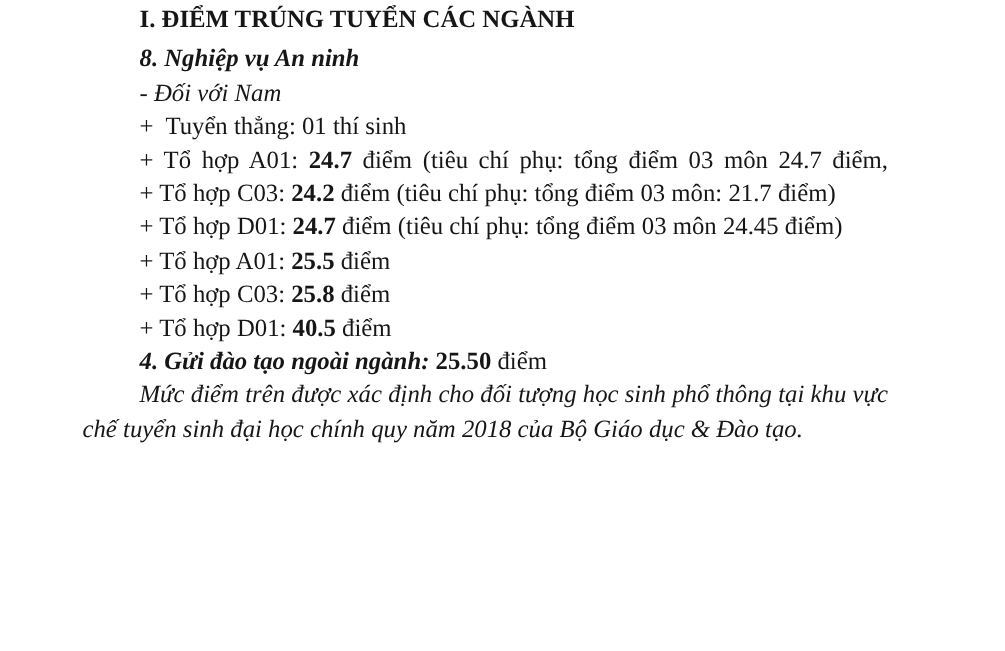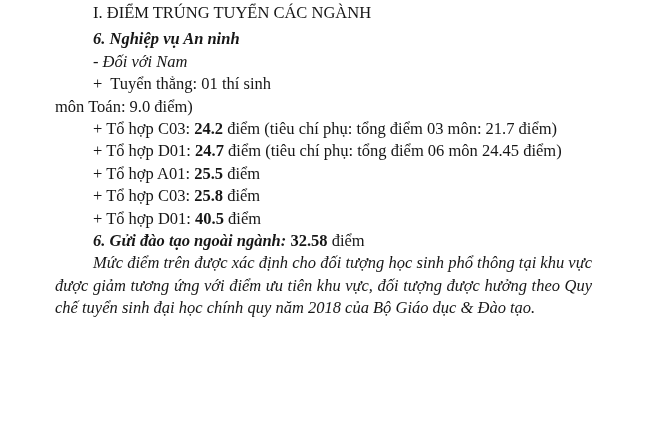--- a/index.html
+++ b/index.html
@@ -11,54 +11,53 @@
     font-size: 16.5px;
     line-height: 22.4px;
     overflow: hidden;
   }
   .page { padding: 2px 78px 0 55px; }
   .line { margin: 0; }
   .indent { text-indent: 38px; }
   .b  { font-weight: bold; }
   .i  { font-style: italic; }
   .bi { font-weight: bold; font-style: italic; }
-  .title { font-weight: normal; margin-bottom: 4px; }
+  .title { font-weight: bold; margin-bottom: 4px; }
   
   .jlast { text-align: justify; text-align-last: justify; }
 </style>
 </head>
 <body>
 
 <div class="page">
 
   <div class="line title indent">I. ĐIỂM TRÚNG TUYỂN CÁC NGÀNH</div>
 
-  <div class="line bi indent">6. Nghiệp vụ An ninh</div>
+  <div class="line bi indent">8. Nghiệp vụ An ninh</div>
 
   <div class="line i indent">- Đối với Nam</div>
 
   <div class="line indent">+&nbsp; Tuyển thẳng: 01 thí sinh</div>
 
   <div>
-    <div class="line">môn Toán: 9.0 điểm)</div>
+    <div class="line jlast indent"><span>+ Tổ hợp A01: </span><span class="b">24.7</span><span> điểm (tiêu chí phụ: tổng điểm 03 môn 24.7 điểm,</span></div>
   </div>
 
   <div class="line indent"><span>+ Tổ hợp C03: </span><span class="b">24.2</span><span> điểm (tiêu chí phụ: tổng điểm 03 môn: 21.7 điểm)</span></div>
 
-  <div class="line indent"><span>+ Tổ hợp D01: </span><span class="b">24.7</span><span> điểm (tiêu chí phụ: tổng điểm 06 môn 24.45 điểm)</span></div>
+  <div class="line indent"><span>+ Tổ hợp D01: </span><span class="b">24.7</span><span> điểm (tiêu chí phụ: tổng điểm 03 môn 24.45 điểm)</span></div>
 
 
   <div class="line indent"><span>+ Tổ hợp A01: </span><span class="b">25.5</span><span> điểm</span></div>
 
   <div class="line indent"><span>+ Tổ hợp C03: </span><span class="b">25.8</span><span> điểm</span></div>
 
   <div class="line indent"><span>+ Tổ hợp D01: </span><span class="b">40.5</span><span> điểm</span></div>
 
-  <div class="line indent"><span class="bi">6. Gửi đào tạo ngoài ngành: </span><span class="b">32.58</span><span> điểm</span></div>
+  <div class="line indent"><span class="bi">4. Gửi đào tạo ngoài ngành: </span><span class="b">25.50</span><span> điểm</span></div>
 
 
   <div class="i">
     <div class="line jlast indent">Mức điểm trên được xác định cho đối tượng học sinh phổ thông tại khu vực</div>
-    <div class="line jlast">được giảm tương ứng với điểm ưu tiên khu vực, đối tượng được hưởng theo Quy</div>
     <div class="line">chế tuyển sinh đại học chính quy năm 2018 của Bộ Giáo dục &amp; Đào tạo.</div>
   </div>
 
 </div>
 
 </body></html>

